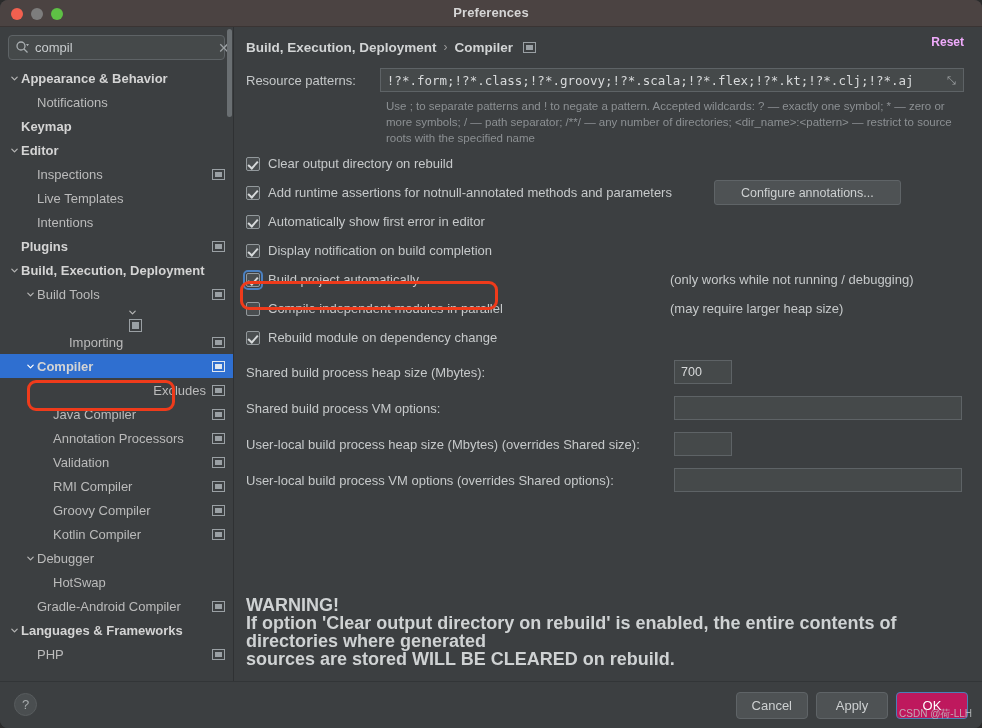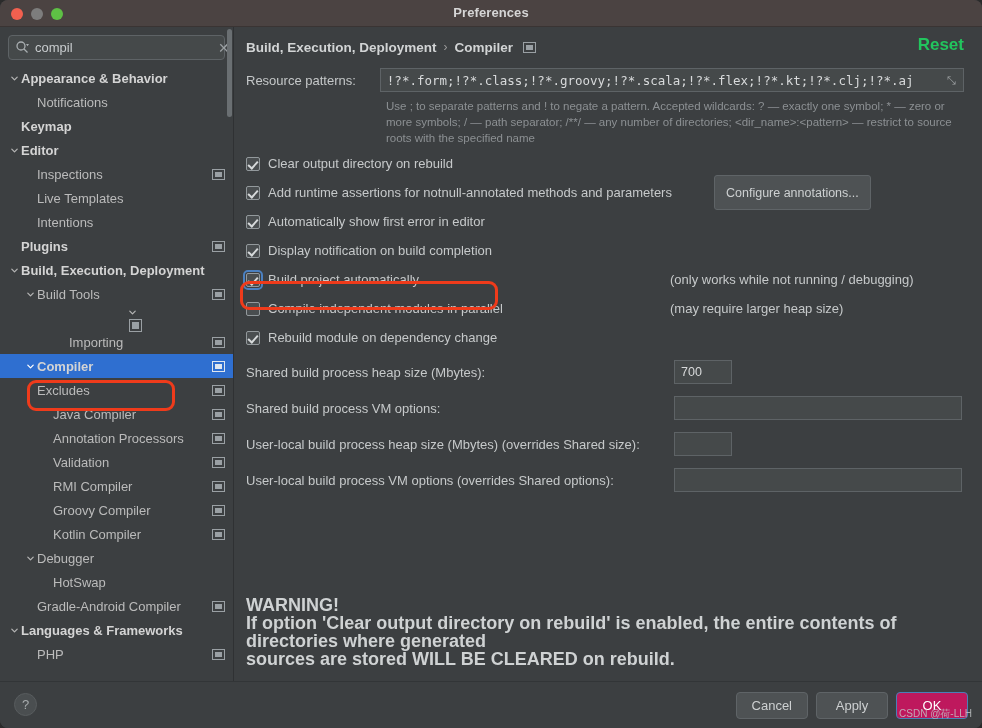--- a/index.html
+++ b/index.html
@@ -177,22 +177,22 @@
   }
   .crumb-ico::after {
     content: "";
     position: absolute;
     left: 2px; top: 2px; right: 2px; bottom: 2px;
     background: #9aa0a4;
   }
   .reset-link {
     position: absolute;
     right: 0; top: 8px;
-    color: #22c55e;
-    font-size: 17px;
+    color: #f0abfc;
+    font-size: 12px;
     font-weight: bold;
     cursor: pointer;
   }
 
   
   .res-row {
     display: flex;
     align-items: center;
     gap: 24px;
     margin-top: 5px;
@@ -261,22 +261,22 @@
   .cb-note {
     position: absolute;
     left: 424px;
     font-size: 13px;
     color: #c6c9ca;
     white-space: nowrap;
   }
   .btn-inline {
     position: absolute;
     left: 468px;
-    height: 35px;
-    padding: 0 11px;
+    height: 25px;
+    padding: 0 26px;
     background: #4e5254;
     border: 1px solid #5f6467;
     border-radius: 3px;
     color: #cdd0d1;
     font-size: 12.5px;
     font-family: "Liberation Sans", sans-serif;
     cursor: pointer;
     white-space: nowrap;
   }
 
@@ -486,21 +486,21 @@
           </div>
           <div class="tree-row bold selected" style="padding-left: 24px;">
             <span class="arrow">
               <svg width="9" height="9" viewBox="0 0 10 10">
                 <path d="M2 3.5 L5 6.5 L8 3.5" fill="none" stroke="currentColor" stroke-width="1.4" stroke-linecap="round" stroke-linejoin="round"></path>
               </svg>
             </span>
             <span class="lbl">Compiler</span>
             <span class="mod-ico"></span>
           </div>
-          <div class="tree-row" style="padding-left: 24px;">
+          <div class="tree-row" style="padding-left: 24px; text-align: right;">
             <span class="arrow"></span>
             <span class="lbl">Excludes</span>
             <span class="mod-ico"></span>
           </div>
           <div class="tree-row" style="padding-left: 40px;">
             <span class="arrow"></span>
             <span class="lbl">Java Compiler</span>
             <span class="mod-ico"></span>
           </div>
           <div class="tree-row" style="padding-left: 40px;">

